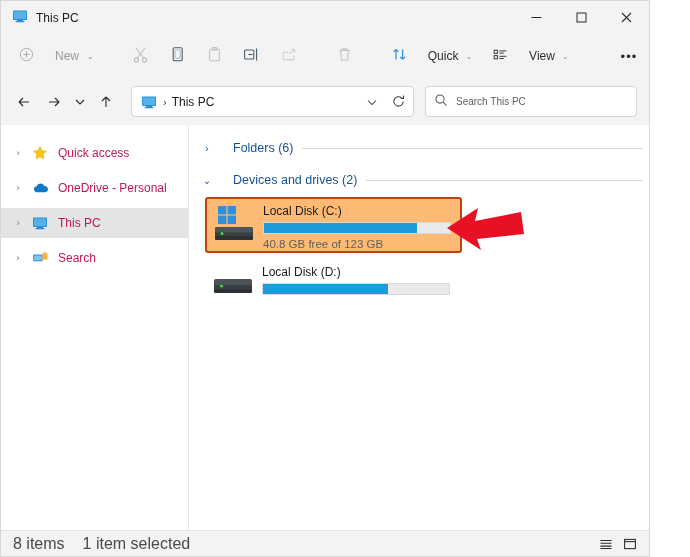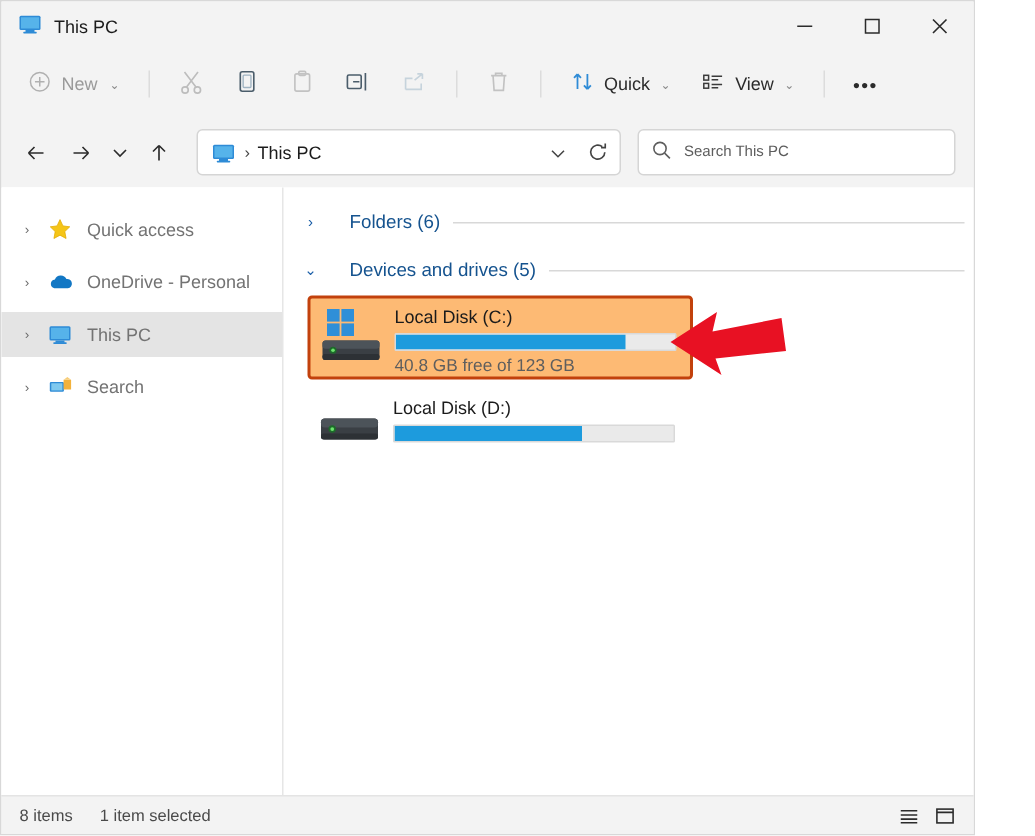--- a/index.html
+++ b/index.html
@@ -77,21 +77,21 @@
     display: flex;
     align-items: center;
     gap: 6px;
     padding: 0 9px;
     border-radius: 4px;
     color: #2b2b2b;
     white-space: nowrap;
   }
   .cmd-btn.new { gap: 7px; padding-left: 8px; color:#9a9a9a; }
   .cmd-btn.disabled { color: #b3b3b3; }
-  .cmd-label { font-size: 12px; }
+  .cmd-label { font-size: 12px; margin-left: 14px; }
   .cmd-sep {
     width: 1px;
     height: 18px;
     background: #dcdcdc;
     margin: 0 8px;
   }
   .cmd-chev { font-size: 8px; color:#8a8a8a; margin-left:1px; }
 
   
   .navbar {
@@ -196,21 +196,21 @@
     font-size: 9px;
   }
   .tree-icon {
     width: 22px;
     display: flex;
     align-items: center;
     justify-content: center;
   }
   .tree-label {
     font-size: 12px;
-    color: #737373;
+    color: #be185d;
     margin-left: 7px;
   }
 
   
   .content {
     flex: 1;
     padding: 12px 0 0 10px;
     overflow: hidden;
     position: relative;
   }
@@ -309,21 +309,21 @@
   
   .statusbar {
     height: 25px;
     min-height: 25px;
     background: #f3f3f3;
     border-top: 1px solid #e4e4e4;
     display: flex;
     align-items: center;
     padding: 0 8px 0 12px;
     gap: 18px;
-    font-size: 11px;
+    font-size: 16px;
     color: #4a4a4a;
   }
   .status-spacer { flex: 1; }
   .view-toggles { display: flex; gap: 2px; align-items:center; }
   .view-toggle {
     width: 22px; height: 20px;
     display:flex; align-items:center; justify-content:center;
     border-radius: 3px; color:#2b2b2b;
   }
 </style>
@@ -583,21 +583,21 @@
       <div class="group-header">
         <span class="group-chev">›</span>
         <span class="group-title">Folders (6)</span>
         <span class="group-rule"></span>
       </div>
 
       <div class="group-gap"></div>
 
       <div class="group-header">
         <span class="group-chev">⌄</span>
-        <span class="group-title">Devices and drives (5)</span>
+        <span class="group-title">Devices and drives (2)</span>
         <span class="group-rule"></span>
       </div>
 
       <div class="tiles">
 
         <div class="tile selected">
           <div class="tile-icon">
             <svg width="44" height="44" viewBox="0 0 44 44">
               <rect x="6" y="4" width="8.4" height="8.4" fill="#2f8fd8"></rect>
               <rect x="15.6" y="4" width="8.4" height="8.4" fill="#2f8fd8"></rect>

